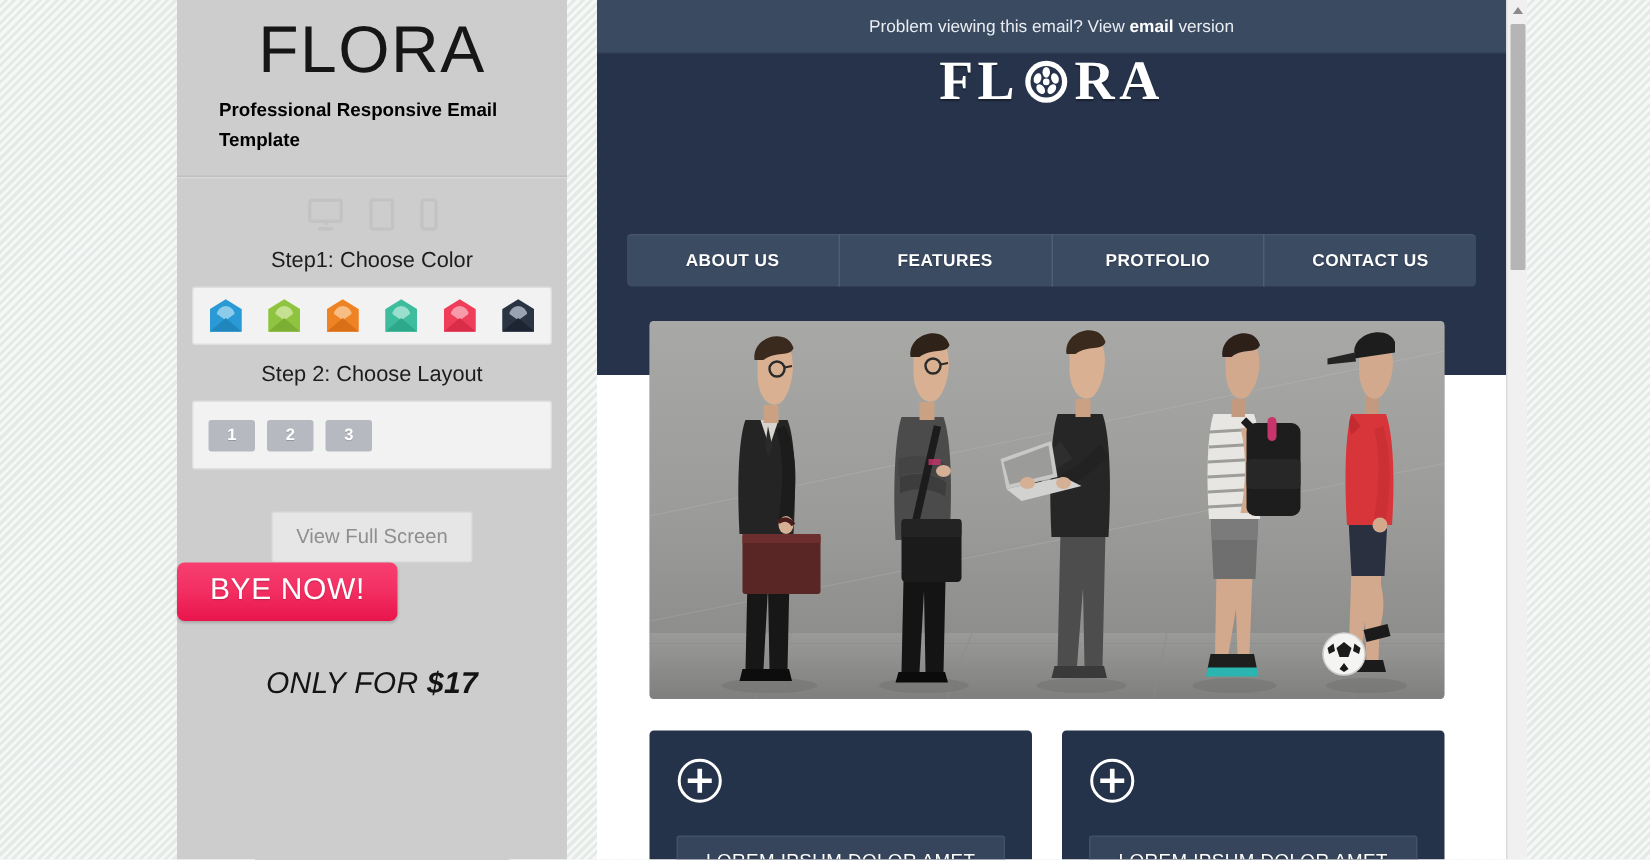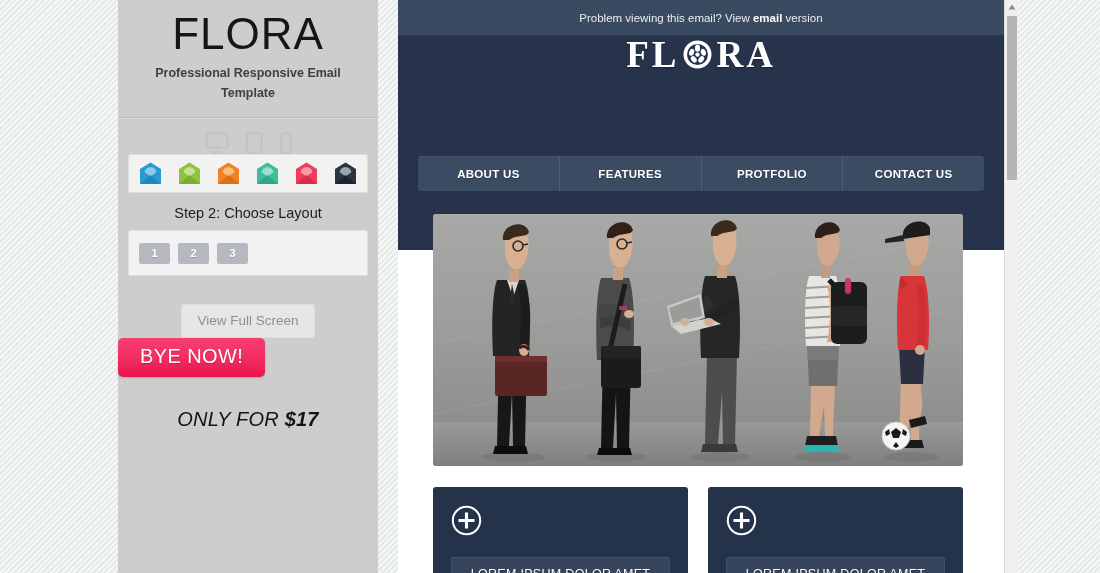--- a/index.html
+++ b/index.html
@@ -50,24 +50,23 @@
   #brand-title {
     text-align: center;
     font-size: 44px;
     font-weight: 400;
     letter-spacing: 1px;
     color: #161616;
     line-height: 1.02;
   }
 
   #brand-subtitle {
-    text-align: center;
     font-size: 12.5px;
     font-weight: bold;
-    color: #404040;
+    color: #000000;
     line-height: 1.62;
     padding: 6px 28px 0;
   }
 
   
   #device-row {
     display: flex;
     justify-content: center;
     align-items: flex-end;
     gap: 17px;
@@ -375,20 +374,21 @@
         <rect x="1.3" y="1.3" width="14.4" height="19.4" rx="1.6" fill="none" stroke="#c3c3c3" stroke-width="2.2"></rect>
       </svg>
     </button>
     <button class="device-btn">
       <svg width="12" height="22" viewBox="0 0 12 22">
         <rect x="1.3" y="1.3" width="9.4" height="19.4" rx="1.8" fill="none" stroke="#c3c3c3" stroke-width="2.2"></rect>
       </svg>
     </button>
   </div>
 
+  <div class="step-label">Step1: Choose Color</div>
 
   <div class="panel-box" id="color-panel">
     <button class="color-swatch">
       <svg width="25" height="25" viewBox="0 0 25 25">
           <g>
         <path d="M2 8 L12.5 1.5 L23 8 L23 23 L2 23 Z" fill="#2a9ad6"></path>
         <circle cx="12.5" cy="12" r="6" fill="#8ccbea"></circle>
         <path d="M2 8 L12.5 15.5 L23 8 L23 23 L2 23 Z" fill="#2a9ad6"></path>
         <path d="M2 23 L12.5 14 L23 23 Z" fill="#1f87bd"></path>
       </g>

